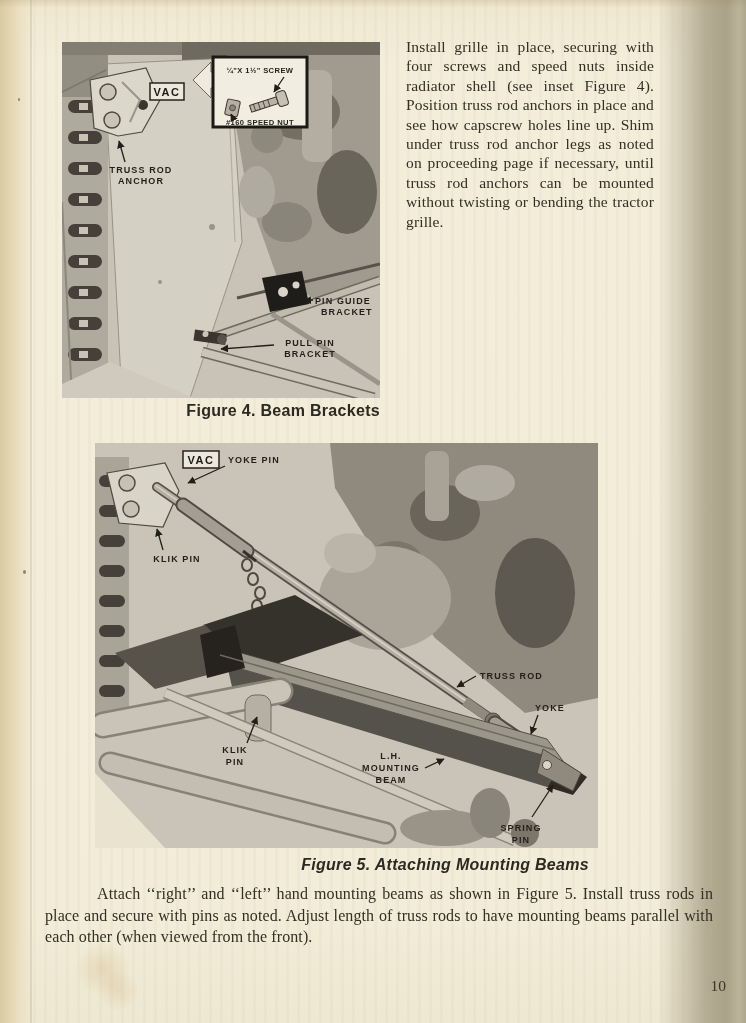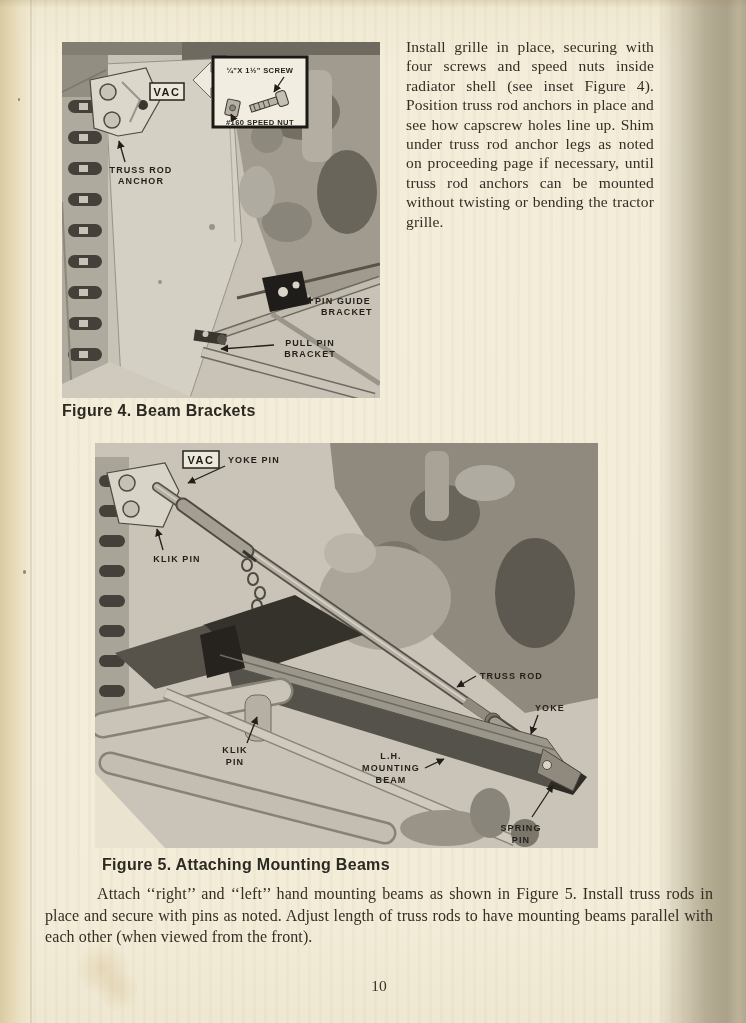--- a/index.html
+++ b/index.html
@@ -26,40 +26,40 @@
     background:
       radial-gradient(ellipse 40% 45% at 45% 40%, rgba(190,150,80,0.22), rgba(0,0,0,0) 70%),
       radial-gradient(ellipse 30% 35% at 60% 65%, rgba(190,150,80,0.18), rgba(0,0,0,0) 70%);
   }
   .speck { position:absolute; background:rgba(70,55,30,0.55); border-radius:50%; }
 
   .figure { position:absolute; }
   .figure svg { display:block; }
 
   .caption {
-    position:absolute; text-align:left;
+    position:absolute; text-align:right;
     font-family:"Liberation Sans", sans-serif; font-weight:700;
     font-size:16px; color:#2c2822; letter-spacing:0.3px;
   }
 
   .right-col {
     position:absolute; left:378px; top:37px; width:248px;
     font-size:15.5px; line-height:19.4px; color:#342e24;
     text-align:justify; letter-spacing:0.15px;margin-left:28px;
   }
   .right-col p { margin:0; }
   .right-col p.second { margin-top:7px; text-indent:26px; }
 
   .bottom-para {
     position:absolute; left:45px; top:883px; width:668px;
     font-size:16px; line-height:21.5px; color:#342e24;
     text-align:justify; text-indent:52px; letter-spacing:0.1px;
   }
   .page-number {
-    position:absolute; left:16px; top:977px; width:726px; text-align:center;
+    position:absolute; left:0; top:977px; width:726px; text-align:right;
     font-size:15.5px; color:#3a342a;
   }
 
   
   .ph-label { font-family:"Liberation Sans", sans-serif; font-weight:700; font-size:9px; letter-spacing:1.1px; fill:#221f1a; }
   .ph-label-sm { font-family:"Liberation Sans", sans-serif; font-weight:700; font-size:7.6px; letter-spacing:0.4px; fill:#221f1a; }
   .vac-text { font-family:"Liberation Sans", sans-serif; font-weight:700; font-size:11px; letter-spacing:1.5px; fill:#1d1b17; }
   .lead { stroke:#221f1a; stroke-width:1.3; fill:none; }
 </style>
 </head>
@@ -308,21 +308,21 @@
           <text x="296" y="328" text-anchor="middle" class="ph-label">MOUNTING</text>
           <text x="296" y="340" text-anchor="middle" class="ph-label">BEAM</text>
           <line x1="330" y1="325" x2="349" y2="316" class="lead" marker-end="url(#arr5)"></line>
           <text x="426" y="388" text-anchor="middle" class="ph-label">SPRING</text>
           <text x="426" y="400" text-anchor="middle" class="ph-label">PIN</text>
           <line x1="437" y1="374" x2="458" y2="342" class="lead" marker-end="url(#arr5)"></line>
         </g>
       </g>
     </svg>
   </div>
-  <div class="caption" style="left:102px; top:856px; width:503px;">Figure 5. Attaching Mounting Beams</div>
+  <div class="caption" style="left:86px; top:856px; width:503px;font-style:italic;">Figure 5. Attaching Mounting Beams</div>
 
   <div class="bottom-para">Attach ‘‘right’’ and ‘‘left’’ hand mounting beams as shown in Figure 5. Install truss rods in place and secure with pins as noted. Adjust length of truss rods to have mounting beams parallel with each other (when viewed from the front).</div>
 
   <div class="page-number">10</div>
 
   <div class="stain"></div>
   <div class="speck" style="left:23px; top:570px; width:3px; height:4px;"></div>
   <div class="speck" style="left:18px; top:98px; width:2px; height:3px;"></div>
 </div>
 

